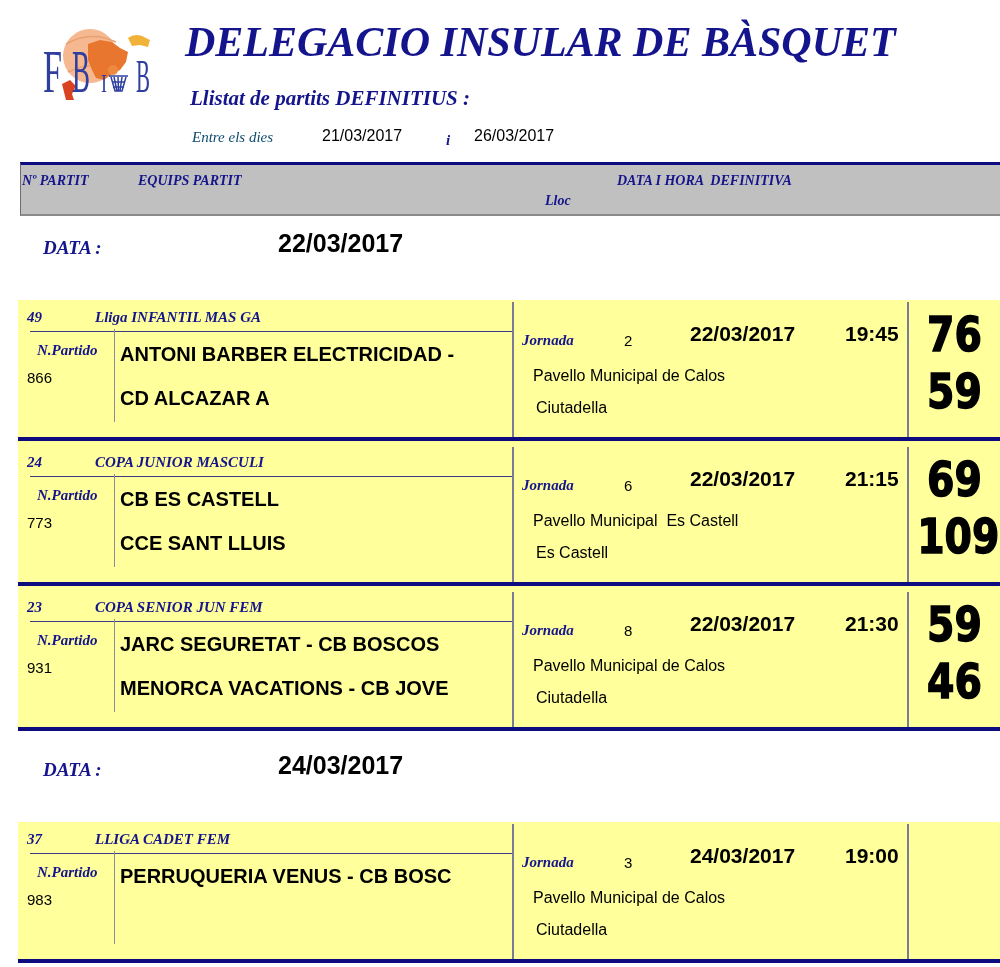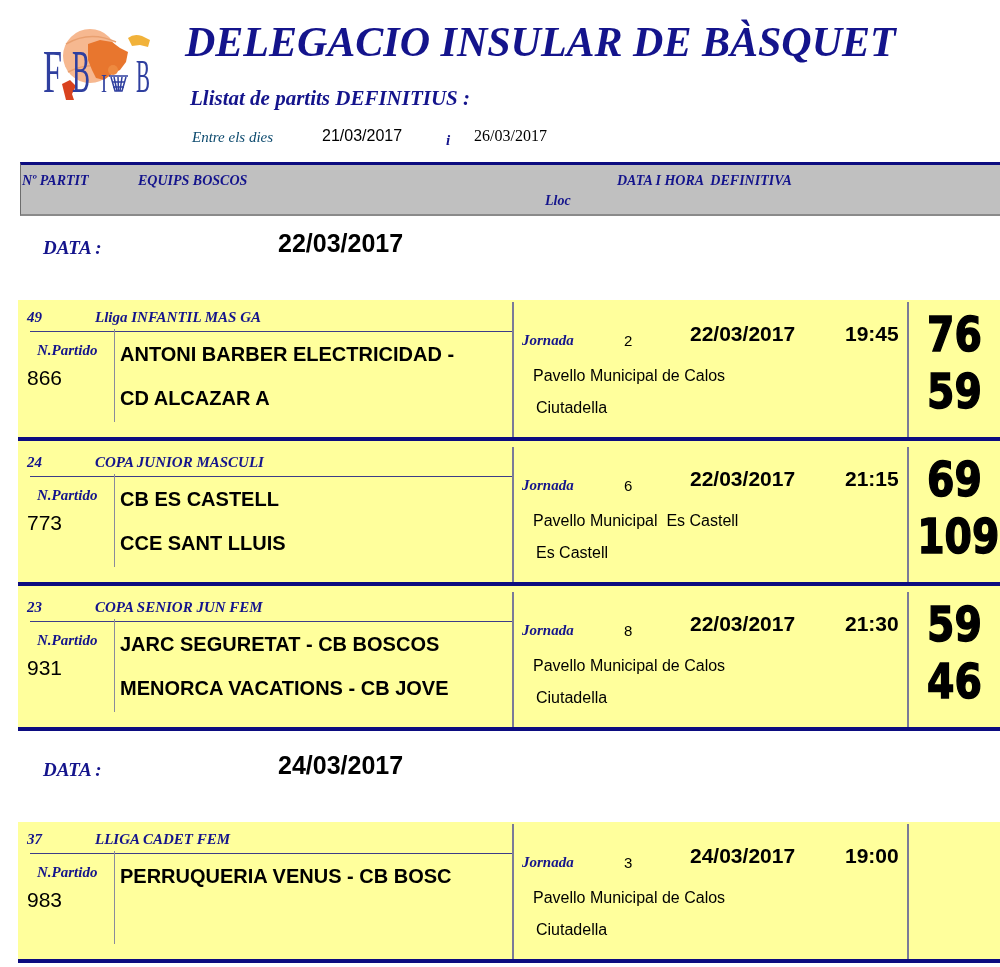--- a/index.html
+++ b/index.html
@@ -7,21 +7,21 @@
 html,body{margin:0;padding:0;}
 body{width:1000px;height:967px;position:relative;overflow:hidden;background:#fff;font-family:"Liberation Sans",sans-serif;color:#000;}
 .abs{position:absolute;white-space:pre;}
 .sbi{font-family:"Liberation Serif",serif;font-weight:bold;font-style:italic;color:var(--navy);}
 .logo{position:absolute;left:0;top:0;width:160px;height:110px;}
 .title{left:185px;top:18px;font-size:42px;line-height:48px;}
 .subtitle{left:190px;top:85px;font-size:21px;line-height:26px;}
 .range-label{left:192px;top:128px;font-family:"Liberation Serif",serif;font-style:italic;font-size:15px;line-height:18px;color:#0c4a6e;}
 .range-date{top:127px;font-size:16px;line-height:18px;}
 .range-start{left:322px;}
-.range-end{left:474px;font-family:Liberation Serif, serif;}
+.range-end{left:474px;}
 .range-conj{left:446px;top:131px;font-size:15px;line-height:18px;}
 .colbar{position:absolute;left:20px;top:162px;width:980px;height:54px;background:var(--bar);border-top:3px solid var(--rule);border-left:1px solid #6d6d6d;border-bottom:2px solid #8a8a8a;}
 .colbar .abs{font-size:14px;line-height:16px;}
 .col-no{left:1px;top:8px;}
 .col-teams{left:117px;top:8px;}
 .col-dt{left:596px;top:8px;}
 .col-venue{left:524px;top:28px;}
 .groups{position:absolute;left:0;top:226px;width:1000px;}
 .group + .group{margin-top:17px;}
 .group-head{position:relative;height:74px;}
@@ -29,21 +29,21 @@
 .group-date{left:278px;top:3px;font-size:25px;line-height:28px;font-weight:bold;}
 .card{position:relative;margin-left:18px;width:982px;height:141px;background:var(--card);border-bottom:4px solid var(--rule);}
 .card + .card{height:145px;}
 .card .inner{position:absolute;left:0;top:0;width:982px;height:156px;}
 .card + .card .inner{top:4px;}
 .num{left:9px;top:8px;font-size:15px;line-height:18px;}
 .comp{left:77px;top:8px;font-size:15px;line-height:18px;}
 .hline{position:absolute;left:12px;top:31px;width:483px;height:1px;background:#3c3c88;}
 .vline{position:absolute;left:96px;top:29px;width:1px;height:93px;background:#8a8a9c;}
 .np-label{left:9px;top:41px;font-size:15px;line-height:18px;margin-left:10px;}
-.np{left:9px;top:69px;font-size:21px;line-height:18px;}
+.np{left:9px;top:69px;font-size:15px;line-height:18px;}
 .team{left:102px;font-size:20px;font-weight:bold;line-height:24px;}
 .team1{top:42px;}
 .team2{top:86px;}
 .div1,.div2{position:absolute;top:2px;width:2px;height:135px;background:#7b7b98;}
 .div1{left:494px;}
 .div2{left:889px;}
 .jlabel{left:504px;top:31px;font-size:15px;line-height:18px;}
 .jnum{left:606px;top:32px;font-size:15px;line-height:18px;}
 .mdate{left:672px;top:22px;font-size:21px;line-height:24px;font-weight:bold;}
 .mtime{left:827px;top:22px;font-size:21px;line-height:24px;font-weight:bold;}
@@ -78,21 +78,21 @@
 
 <div class="abs sbi title">DELEGACIO INSULAR DE BÀSQUET</div>
 <div class="abs sbi subtitle">Llistat de partits DEFINITIUS :</div>
 <div class="abs range-label">Entre els dies</div>
 <div class="abs range-date range-start">21/03/2017</div>
 <div class="abs sbi range-conj">i</div>
 <div class="abs range-date range-end">26/03/2017</div>
 
 <div class="colbar">
   <div class="abs sbi col-no">Nº PARTIT</div>
-  <div class="abs sbi col-teams">EQUIPS BOSCOS</div>
+  <div class="abs sbi col-teams">EQUIPS PARTIT</div>
   <div class="abs sbi col-dt">DATA I HORA  DEFINITIVA</div>
   <div class="abs sbi col-venue">Lloc</div>
 </div>
 
 <div class="groups">
 
   <div class="group">
     <div class="group-head">
       <div class="abs sbi group-label">DATA :</div>
       <div class="abs group-date">22/03/2017</div>

